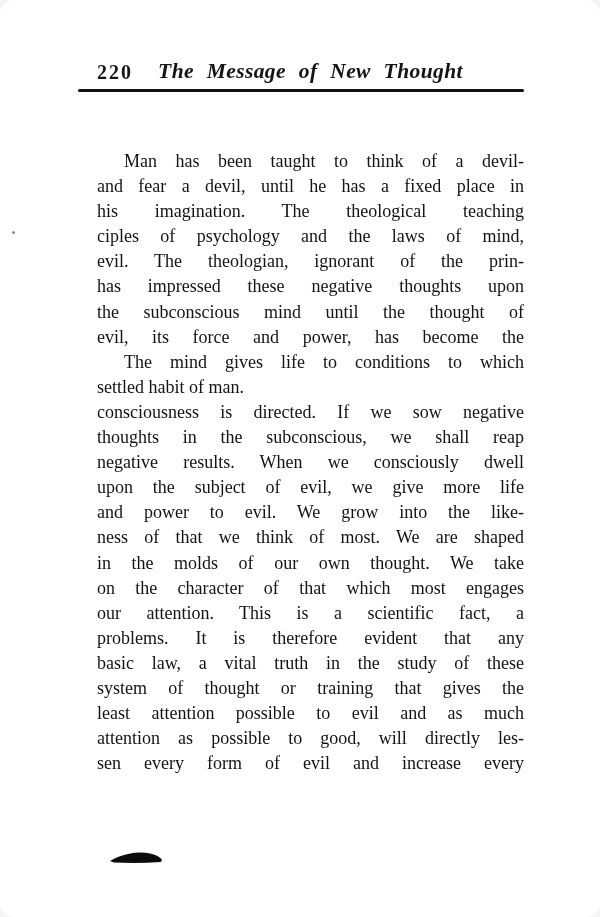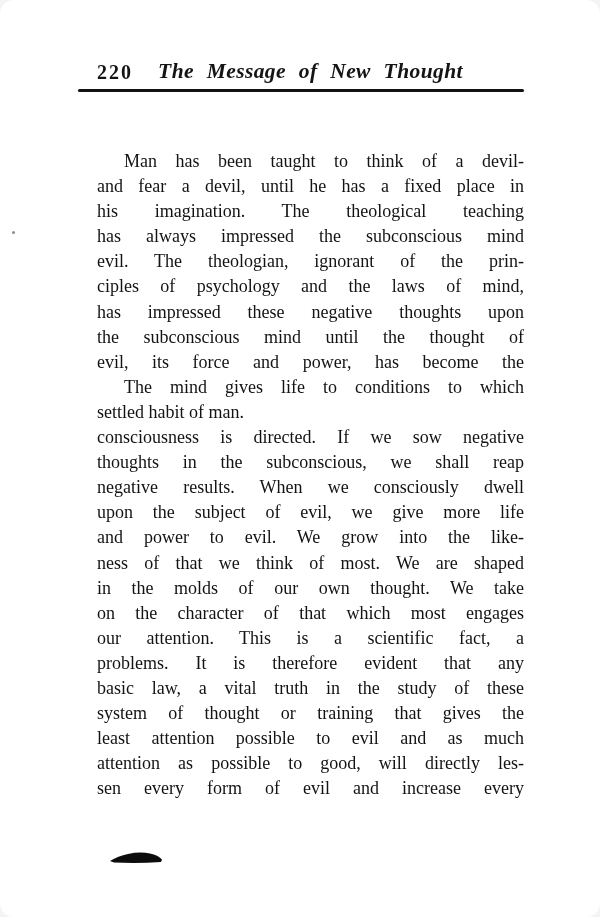--- a/index.html
+++ b/index.html
@@ -79,23 +79,22 @@
     <span class="page-number">220</span>
     <span class="running-head">The Message of New Thought</span>
   </div>
 
   <div class="header-rule"></div>
 
   <div class="text-block">
       <div class="line indent">Man has been taught to think of a devil-</div>
       <div class="line">and fear a devil, until he has a fixed place in</div>
       <div class="line">his imagination. The theological teaching</div>
-      <div class="line">has always impressed the subconscious mind</div>
+      <div class="line">ciples of psychology and the laws of mind,</div>
       <div class="line">evil. The theologian, ignorant of the prin-</div>
-      <div class="line">ciples of psychology and the laws of mind,</div>
       <div class="line">has impressed these negative thoughts upon</div>
       <div class="line">the subconscious mind until the thought of</div>
       <div class="line">evil, its force and power, has become the</div>
       <div class="line indent">The mind gives life to conditions to which</div>
       <div class="line last">settled habit of man.</div>
       <div class="line">consciousness is directed. If we sow negative</div>
       <div class="line">thoughts in the subconscious, we shall reap</div>
       <div class="line">negative results. When we consciously dwell</div>
       <div class="line">upon the subject of evil, we give more life</div>
       <div class="line">and power to evil. We grow into the like-</div>

